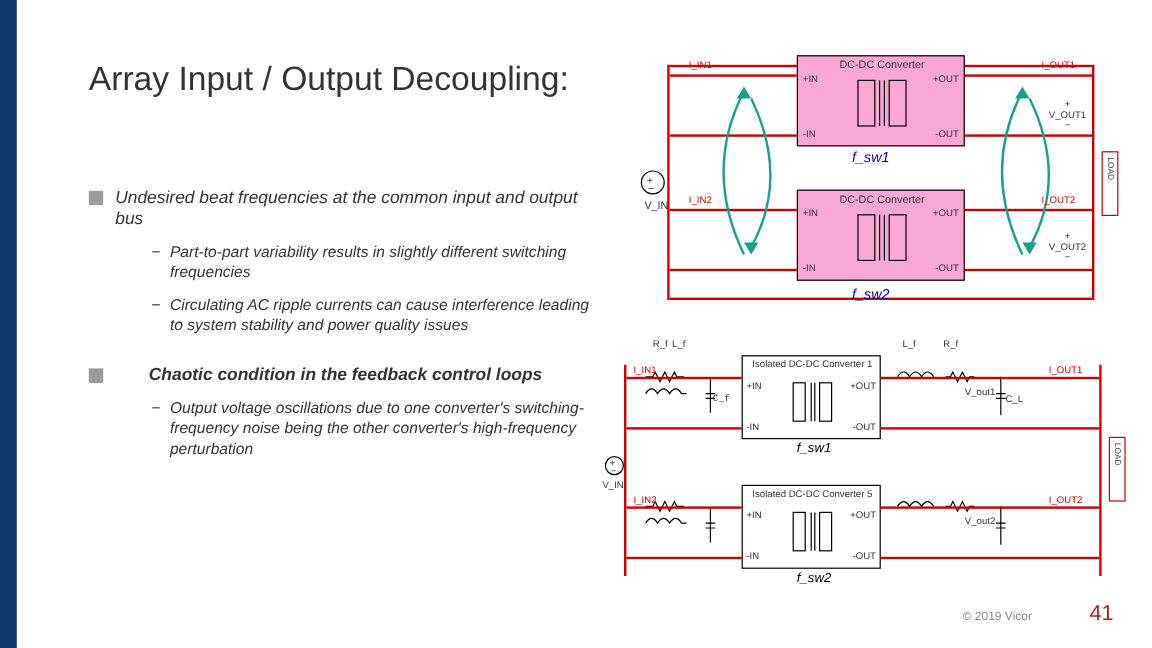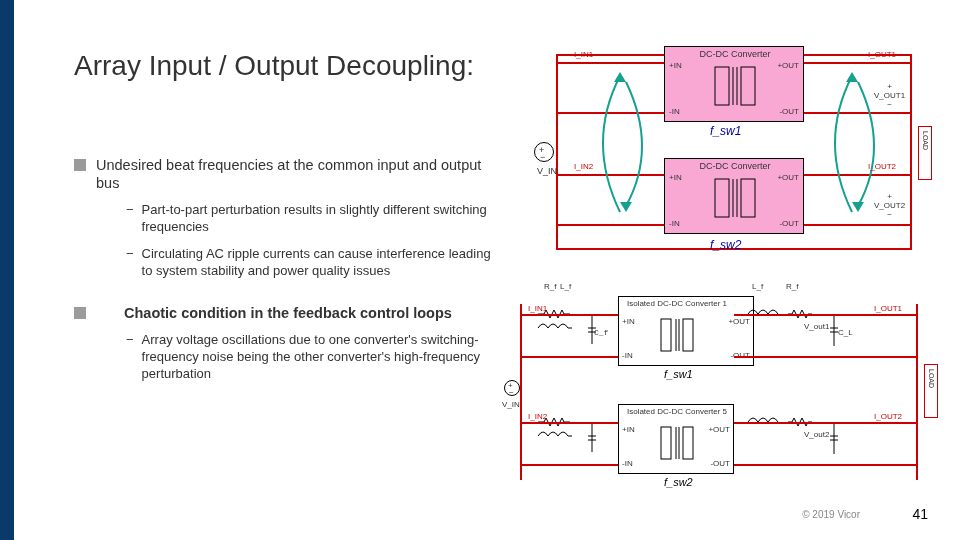--- a/index.html
+++ b/index.html
@@ -1,31 +1,31 @@
 <!DOCTYPE html>
 <html><head>
 <meta charset="utf-8">
 <style>
   * { box-sizing: border-box; margin: 0; padding: 0; }
   html, body { width: 960px; height: 540px; font-family: Arial, Helvetica, sans-serif; background: #fff; color: #333; overflow: hidden; }
   .slide { position: relative; width: 960px; height: 540px; }
   .leftbar { position: absolute; left: 0; top: 0; width: 14px; height: 540px; background: #0a3a6a; }
   .title { position: absolute; left: 74px; top: 48px; font-size: 28px; font-weight: 400; color: #333; line-height: 1.25; }
-  .content { position: absolute; left: 74px; top: 150px; width: 420px; }
+  .content { position: absolute; left: 74px; top: 150px; width: 420px; font-style: italic; }
   .bullet { display: flex; margin-top: 6px; }
   .bullet .mark { width: 12px; height: 12px; background: #9b9b9b; margin-top: 3px; margin-right: 10px; flex: 0 0 12px; }
   .bullet .txt { font-size: 14.5px; line-height: 1.25; color: #333; }
   .bullet.bold .txt { font-weight: 700; }
   .sub { margin-left: 52px; margin-top: 10px; font-size: 13px; line-height: 1.3; color: #333; display: flex; }
   .sub .dash { margin-right: 8px; flex: 0 0 auto; }
   .block2 { margin-top: 24px; gap: 28px; }
   .footer { position: absolute; left: 74px; bottom: 16px; width: 860px; display: flex; align-items: center; justify-content: space-between; }
   .logo { font-family: Arial, sans-serif; font-weight: 700; letter-spacing: 2px; font-size: 20px; color: #0a3a6a; font-style: italic; }
   .copy { font-size: 10px; color: #888; position: absolute; right: 100px; bottom: 20px; margin-left: 48px; }
-  .pagenum { font-size: 14px; color: #000000; position: absolute; right: 32px; bottom: 18px; }
+  .pagenum { font-size: 18px; color: #b91c1c; position: absolute; right: 32px; bottom: 18px; }
 
   .diagram { position: absolute; }
   .diag-top { right: 26px; top: 42px; width: 400px; height: 226px; }
   .diag-bot { right: 26px; top: 284px; width: 430px; height: 214px; }
   .dt-conv { position:absolute; border:1.5px solid #000; background:#f9a8d4; }
   .dt-label { position:absolute; font-size:9px; text-align:center; }
   .dt-tiny { font-size:8px; }
   .dt-fsw { color:#00a; font-style:italic; font-size:12px; }
   .dt-src { position:absolute; border:1.5px solid #000; border-radius:50%; width:20px; height:20px; background:#fff; }
   .dt-line { position:absolute; background:#c00; }
@@ -46,34 +46,34 @@
     <span>Array Input / Output Decoupling:</span><br>
   </div>
 
   <div class="content">
     <div class="bullet">
       <div class="mark"></div>
       <div class="txt">Undesired beat frequencies at the common input and output bus</div>
     </div>
     <div class="sub">
       <span class="dash">−</span>
-      <span>Part-to-part perturbation results in slightly different switching frequencies</span>
+      <span>Part-to-part variability results in slightly different switching frequencies</span>
     </div>
     <div class="sub">
       <span class="dash">−</span>
       <span>Circulating AC ripple currents can cause interference leading to system stability and power quality issues</span>
     </div>
 
     <div class="bullet bold block2">
       <div class="mark"></div>
       <div class="txt">Chaotic condition in the feedback control loops</div>
     </div>
     <div class="sub">
       <span class="dash">−</span>
-      <span>Array voltage oscillations due to one converter's switching-frequency noise being the other converter's high-frequency perturbation</span>
+      <span>Output voltage oscillations due to one converter's switching-frequency noise being the other converter's high-frequency perturbation</span>
     </div>
   </div>
 
   <div class="diagram diag-top">
 
     <div class="dt-line" style="left:24px; top:12px; width:352px; height:2px;"></div>
     <div class="dt-line" style="left:24px; top:206px; width:352px; height:2px;"></div>
 
     <div class="dt-src" style="left:0; top:100px;">
       <div style="position:absolute;left:4px;top:2px;font-size:9px;">+</div>
@@ -156,21 +156,21 @@
     </div>
     <div class="db-label" style="left:-2px; top:116px;">V_IN</div>
 
     <div class="db-line" style="left:16px; top:20px; width:2px; height:176px;"></div>
     <div class="db-line" style="left:412px; top:20px; width:2px; height:176px;"></div>
 
     <div class="dt-load" style="left:420px; top:80px; border-color:#c00;">
       <span style="writing-mode:vertical-rl;">LOAD</span>
     </div>
 
-    <div class="db-box" style="left:114px; top:12px; width:136px; height:70px;">
+    <div class="db-box" style="left:114px; top:12px; width:116px; height:70px;">
       <div class="db-label" style="left:6px; top:2px; width:104px; text-align:center;">Isolated DC-DC Converter 1</div>
       <div class="db-label" style="left:3px;top:20px;">+IN</div>
       <div class="db-label" style="left:3px;top:54px;">-IN</div>
       <div class="db-label" style="right:3px;top:20px;">+OUT</div>
       <div class="db-label" style="right:3px;top:54px;">-OUT</div>
       <svg style="position:absolute;left:36px;top:18px;" width="44" height="42">
         <rect x="6" y="4" width="10" height="32" fill="none" stroke="#000"></rect>
         <rect x="28" y="4" width="10" height="32" fill="none" stroke="#000"></rect>
         <line x1="21" y1="4" x2="21" y2="36" stroke="#000"></line>
         <line x1="24" y1="4" x2="24" y2="36" stroke="#000"></line>

